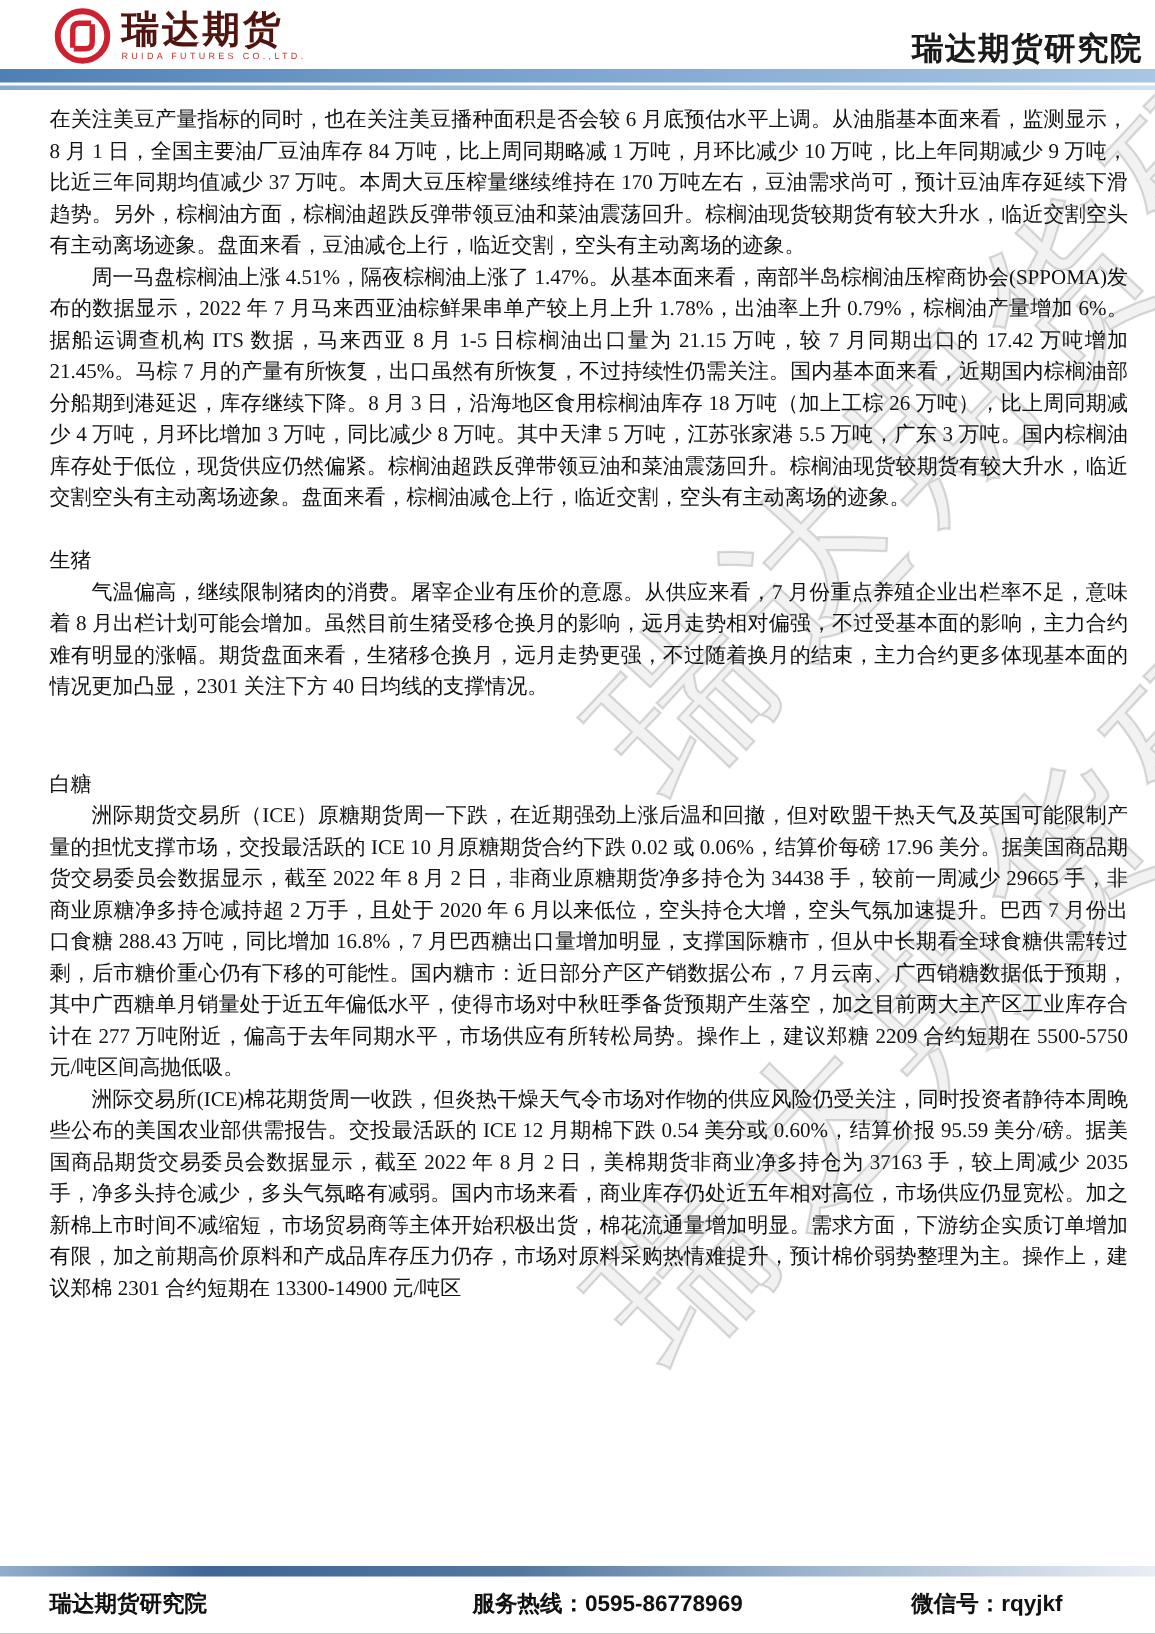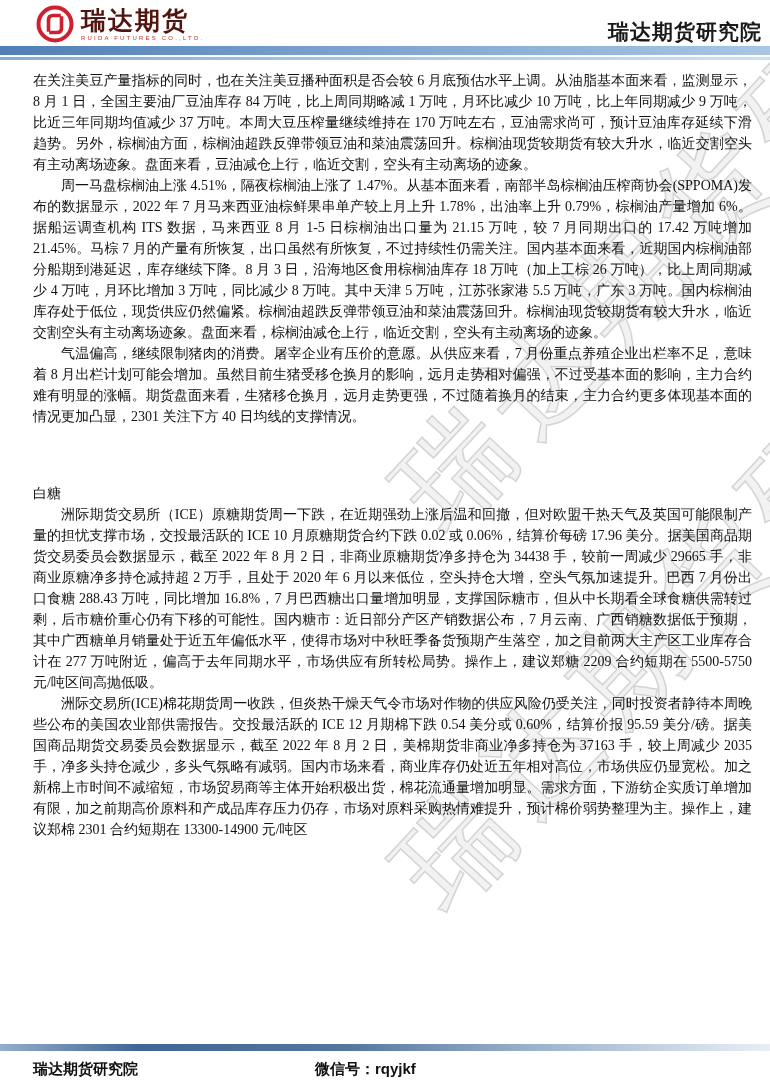--- a/index.html
+++ b/index.html
@@ -71,40 +71,40 @@
     position:relative;z-index:1;
     padding:10px 18px 0 33px;
     font-size:14px;line-height:21px;
     text-align:justify;
   }
   main p{margin:0;}
   .sec h2{
     font-size:14px;line-height:21px;font-weight:normal;
     margin:21px 0 0 0;
   }
-  .sec.big-gap h2{margin-top:56px;}
+  .sec.big-gap h2{margin-top:44px;}
   .sec p{text-indent:2em;}
   
   footer{
     position:absolute;left:0;right:0;bottom:0;
     z-index:2;background:#fff;
   }
   .bottom-rule{
     height:7px;
     background:linear-gradient(90deg,#93aecb 0%,#3f6696 18%,#54779f 45%,#9db4cd 70%,#e9eef5 100%);
   }
   .footer-row{
     display:flex;align-items:center;
     padding:9px 33px 10px 33px;
     font-family:"Liberation Sans","DejaVu Sans",sans-serif;
     font-weight:bold;font-size:15px;color:#111;
   }
   .f-left{flex:0 0 282px;}
   .f-mid{flex:1;}
-  .f-right{flex:0 0 158px;}
+  .f-right{flex:0 0 158px;text-align:center;}
 </style>
 </head>
 <body>
 
 <div class="page">
 
   <div class="wm wm1">瑞达期货研究院</div>
   <div class="wm wm2">瑞达期货研究院</div>
 
   <header>
@@ -129,34 +129,36 @@
   </div>
 
   <main>
     <p class="intro">在关注美豆产量指标的同时，也在关注美豆播种面积是否会较 6 月底预估水平上调。从油脂基本面来看，监测显示，8 月 1 日，全国主要油厂豆油库存 84 万吨，比上周同期略减 1 万吨，月环比减少 10 万吨，比上年同期减少 9 万吨，比近三年同期均值减少 37 万吨。本周大豆压榨量继续维持在 170 万吨左右，豆油需求尚可，预计豆油库存延续下滑趋势。另外，棕榈油方面，棕榈油超跌反弹带领豆油和菜油震荡回升。棕榈油现货较期货有较大升水，临近交割空头有主动离场迹象。盘面来看，豆油减仓上行，临近交割，空头有主动离场的迹象。</p>
 
     <section class="sec">
       <p>周一马盘棕榈油上涨 4.51%，隔夜棕榈油上涨了 1.47%。从基本面来看，南部半岛棕榈油压榨商协会(SPPOMA)发布的数据显示，2022 年 7 月马来西亚油棕鲜果串单产较上月上升 1.78%，出油率上升 0.79%，棕榈油产量增加 6%。据船运调查机构 ITS 数据，马来西亚 8 月 1-5 日棕榈油出口量为 21.15 万吨，较 7 月同期出口的 17.42 万吨增加 21.45%。马棕 7 月的产量有所恢复，出口虽然有所恢复，不过持续性仍需关注。国内基本面来看，近期国内棕榈油部分船期到港延迟，库存继续下降。8 月 3 日，沿海地区食用棕榈油库存 18 万吨（加上工棕 26 万吨），比上周同期减少 4 万吨，月环比增加 3 万吨，同比减少 8 万吨。其中天津 5 万吨，江苏张家港 5.5 万吨，广东 3 万吨。国内棕榈油库存处于低位，现货供应仍然偏紧。棕榈油超跌反弹带领豆油和菜油震荡回升。棕榈油现货较期货有较大升水，临近交割空头有主动离场迹象。盘面来看，棕榈油减仓上行，临近交割，空头有主动离场的迹象。</p>
     </section>
 
     <section class="sec">
+      <h2>生猪</h2>
       <p>气温偏高，继续限制猪肉的消费。屠宰企业有压价的意愿。从供应来看，7 月份重点养殖企业出栏率不足，意味着 8 月出栏计划可能会增加。虽然目前生猪受移仓换月的影响，远月走势相对偏强，不过受基本面的影响，主力合约难有明显的涨幅。期货盘面来看，生猪移仓换月，远月走势更强，不过随着换月的结束，主力合约更多体现基本面的情况更加凸显，2301 关注下方 40 日均线的支撑情况。</p>
     </section>
 
     <section class="sec big-gap">
       <h2>白糖</h2>
       <p>洲际期货交易所（ICE）原糖期货周一下跌，在近期强劲上涨后温和回撤，但对欧盟干热天气及英国可能限制产量的担忧支撑市场，交投最活跃的 ICE 10 月原糖期货合约下跌 0.02 或 0.06%，结算价每磅 17.96 美分。据美国商品期货交易委员会数据显示，截至 2022 年 8 月 2 日，非商业原糖期货净多持仓为 34438 手，较前一周减少 29665 手，非商业原糖净多持仓减持超 2 万手，且处于 2020 年 6 月以来低位，空头持仓大增，空头气氛加速提升。巴西 7 月份出口食糖 288.43 万吨，同比增加 16.8%，7 月巴西糖出口量增加明显，支撑国际糖市，但从中长期看全球食糖供需转过剩，后市糖价重心仍有下移的可能性。国内糖市：近日部分产区产销数据公布，7 月云南、广西销糖数据低于预期，其中广西糖单月销量处于近五年偏低水平，使得市场对中秋旺季备货预期产生落空，加之目前两大主产区工业库存合计在 277 万吨附近，偏高于去年同期水平，市场供应有所转松局势。操作上，建议郑糖 2209 合约短期在 5500-5750 元/吨区间高抛低吸。</p>
     </section>
 
     <section class="sec big-gap">
       <p>洲际交易所(ICE)棉花期货周一收跌，但炎热干燥天气令市场对作物的供应风险仍受关注，同时投资者静待本周晚些公布的美国农业部供需报告。交投最活跃的 ICE 12 月期棉下跌 0.54 美分或 0.60%，结算价报 95.59 美分/磅。据美国商品期货交易委员会数据显示，截至 2022 年 8 月 2 日，美棉期货非商业净多持仓为 37163 手，较上周减少 2035 手，净多头持仓减少，多头气氛略有减弱。国内市场来看，商业库存仍处近五年相对高位，市场供应仍显宽松。加之新棉上市时间不减缩短，市场贸易商等主体开始积极出货，棉花流通量增加明显。需求方面，下游纺企实质订单增加有限，加之前期高价原料和产成品库存压力仍存，市场对原料采购热情难提升，预计棉价弱势整理为主。操作上，建议郑棉 2301 合约短期在 13300-14900 元/吨区</p>
     </section>
   </main>
 
   <footer>
     <div class="bottom-rule"></div>
     <div class="footer-row">
       <span class="f-left">瑞达期货研究院</span>
+      <span class="f-mid"><span>服务热线：</span><span>0595-86778969</span></span>
       <span class="f-right"><span>微信号：</span><span>rqyjkf</span></span>
     </div>
   </footer>
 
 </div>
 
 </body></html>

